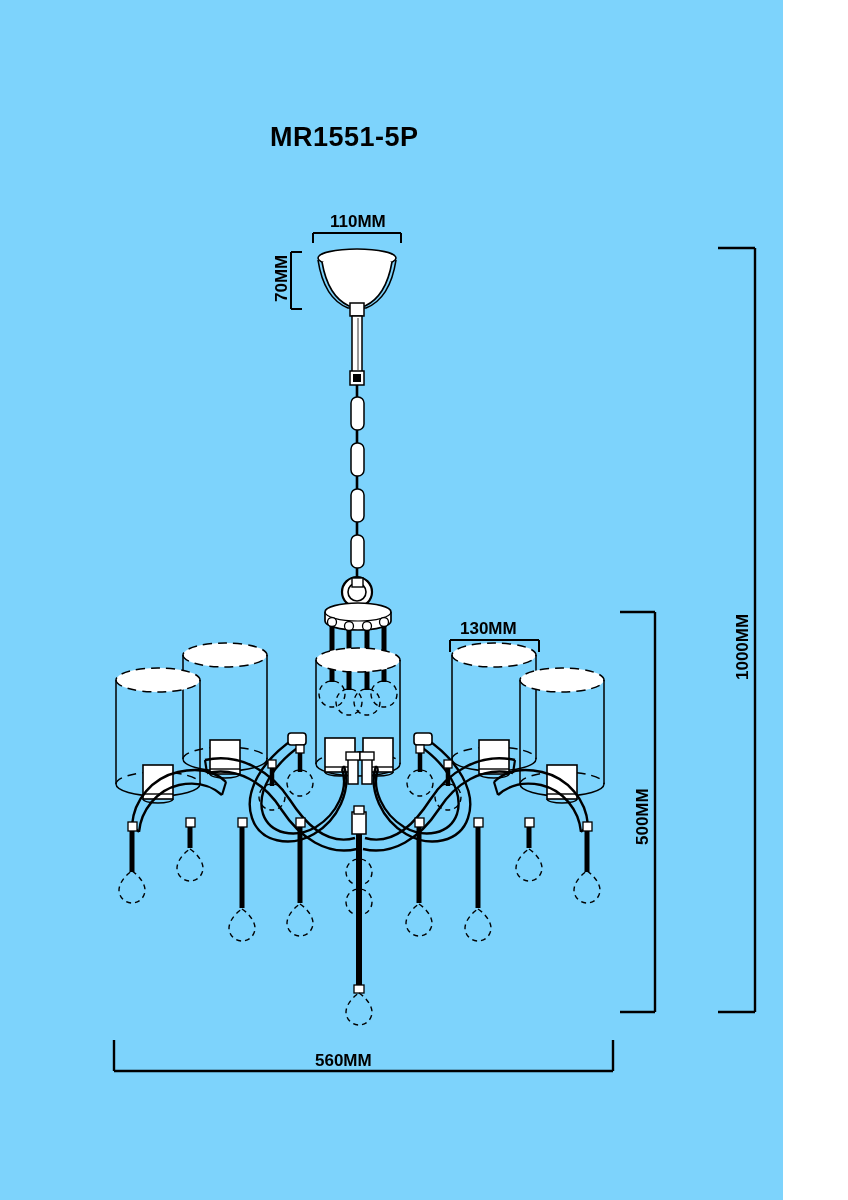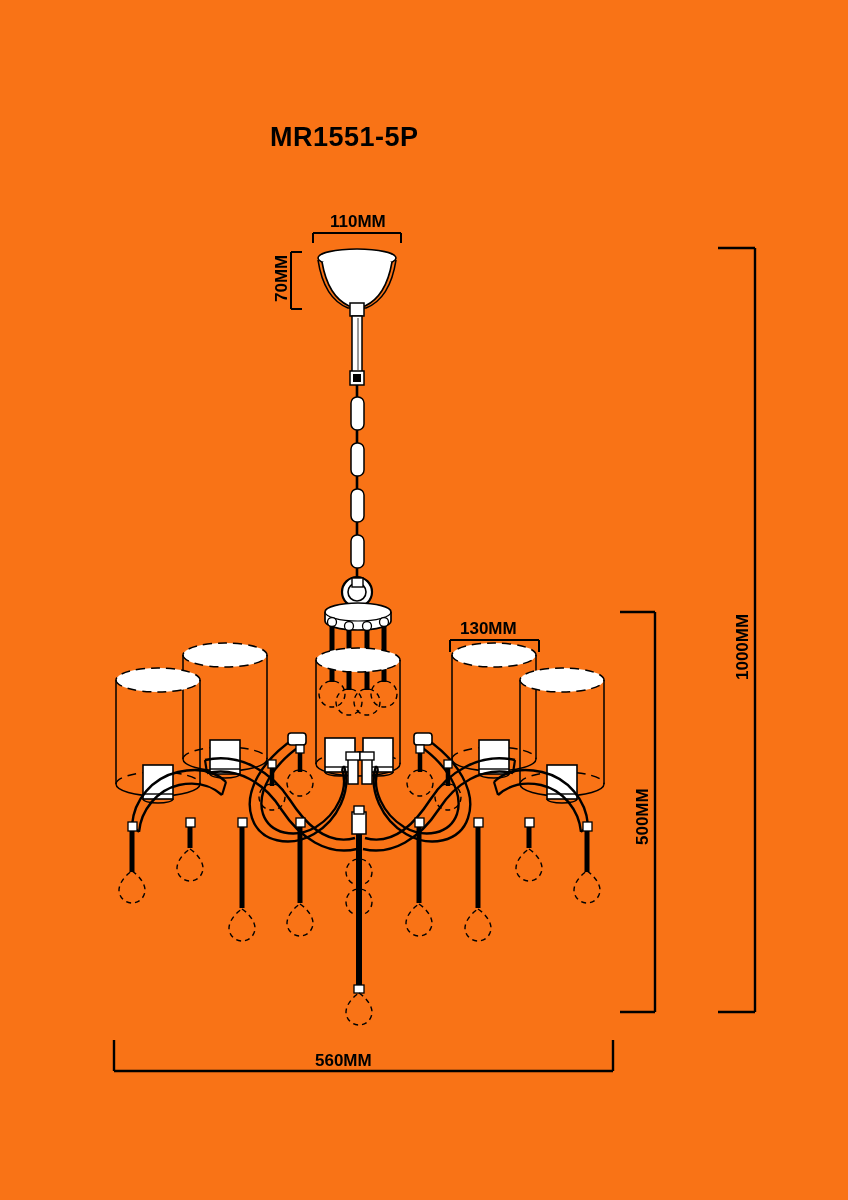--- a/index.html
+++ b/index.html
@@ -4,21 +4,21 @@
 <title>MR1551-5P</title>
 <style>
   html,body{margin:0;padding:0;background:#ffffff;}
   body{
     width:848px;height:1200px;
     font-family:"Liberation Sans", sans-serif;
     color:#000;
     overflow:hidden;
     position:relative;
   }
-  #sheet{position:relative;width:848px;height:1200px;background:#f97316;}
+  #sheet{position:relative;width:783px;height:1200px;background:#7dd3fc;}
   #title{
     position:absolute;left:270px;top:122px;
     font-size:27px;font-weight:bold;letter-spacing:0.5px;
     color:#000;white-space:nowrap;
   }
   svg{position:absolute;left:0;top:0;width:848px;height:1200px;}
   .dimtext{
     font-family:"Liberation Sans", sans-serif;
     font-size:17px;font-weight:bold;fill:#000;
   }

